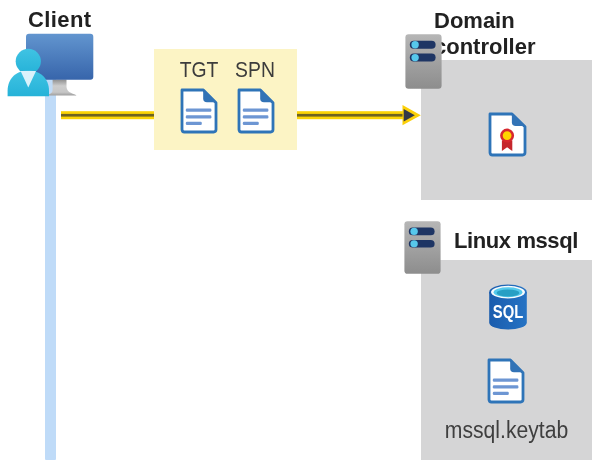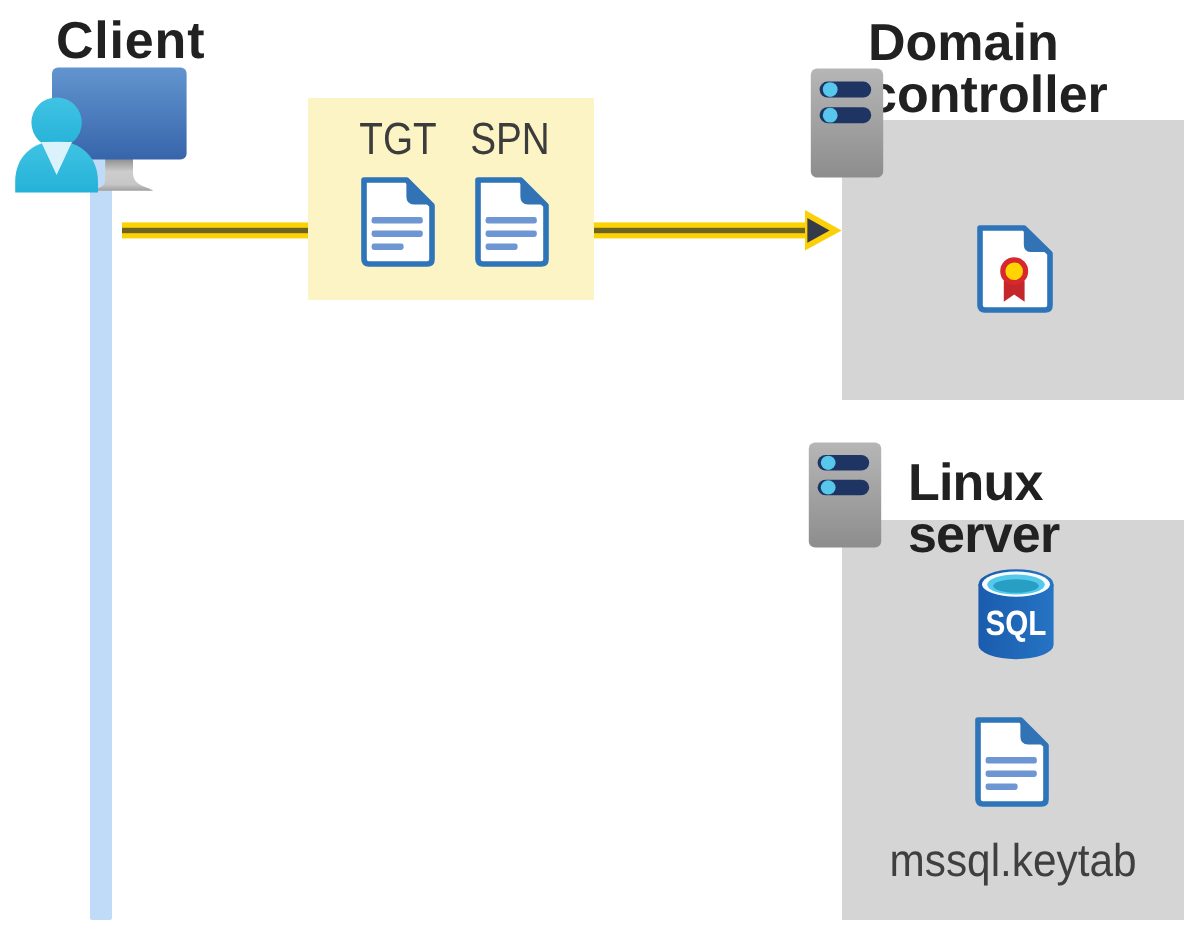--- a/index.html
+++ b/index.html
@@ -1,19 +1,19 @@
 <!DOCTYPE html>
 <html><head>
 <meta charset="utf-8">
 <style>
   html,body{margin:0;padding:0}
   body{width:600px;height:468px;position:relative;background:#ffffff;
        font-family:"Liberation Sans",sans-serif;overflow:hidden}
   .abs{position:absolute}
-  .h{font-weight:bold;font-size:26px;line-height:26.3px;color:#212121;letter-spacing:-0.3px}
+  .h{font-weight:bold;font-size:22px;line-height:26.3px;color:#212121;letter-spacing:-0.3px}
 </style>
 </head>
 <body>
 
 <div class="abs" style="left:421px;top:60px;width:171px;height:140px;background:#d5d5d6"></div>
 <div class="abs" style="left:421px;top:260px;width:171px;height:200px;background:#d5d5d6"></div>
 
 <div class="abs" style="left:44.6px;top:78px;width:11.2px;height:382px;background:#bfdbf8;border-radius:1px"></div>
 
 <svg class="abs" style="left:0;top:0" width="600" height="468" viewBox="0 0 600 468">
@@ -62,21 +62,21 @@
   </defs>
   <path d="M46.6 48.5 L60.5 48.5 L60.5 55.5 C60.5 60 64 61.6 67.5 62.9 C69.8 63.7 70.6 64.4 70.6 64.4 L40.4 64.4 C40.4 64.4 41.2 63.7 43.5 62.9 C47 61.6 46.6 60 46.6 55.5 Z" fill="url(#stand)"></path>
   <rect x="20" y="2.8" width="67.3" height="45.9" rx="3" fill="url(#mon)"></rect>
   <circle cx="22.3" cy="30.3" r="12.6" fill="url(#per)"></circle>
   <path d="M1.6 65.3 v-5.5 c0 -12.2 8.6 -20.3 20.7 -20.3 c12.1 0 20.7 8.1 20.7 20.3 v5.5 Z" fill="url(#per)"></path>
   <path d="M14.6 40 h15.4 l-7.7 16.5 Z" fill="#daf2fb"></path>
 </svg>
 
 <div class="abs h" style="left:28px;top:7px;letter-spacing:0.4px">Client</div>
 <div class="abs h" style="left:434px;top:7.6px;letter-spacing:0">Domain<br>controller</div>
-<div class="abs h" style="left:454px;top:227.5px;letter-spacing:-0.4px">Linux server</div>
+<div class="abs h" style="left:454px;top:227.5px;letter-spacing:-0.4px">Linux mssql</div>
 
 <svg class="abs" style="left:404.5px;top:34px" width="37" height="55" viewBox="0 0 37 55">
   <defs>
     <linearGradient id="srv" x1="0" y1="0" x2="0" y2="1">
       <stop offset="0" stop-color="#b6b6b6"></stop>
         <stop offset="1" stop-color="#8d8d8d"></stop>
     </linearGradient>
   </defs>
   <rect x="0.4" y="0.2" width="36.2" height="54.6" rx="3.2" fill="url(#srv)"></rect>
   <rect x="4.8" y="6.8" width="25.8" height="8" rx="4" fill="#1e3564"></rect>

